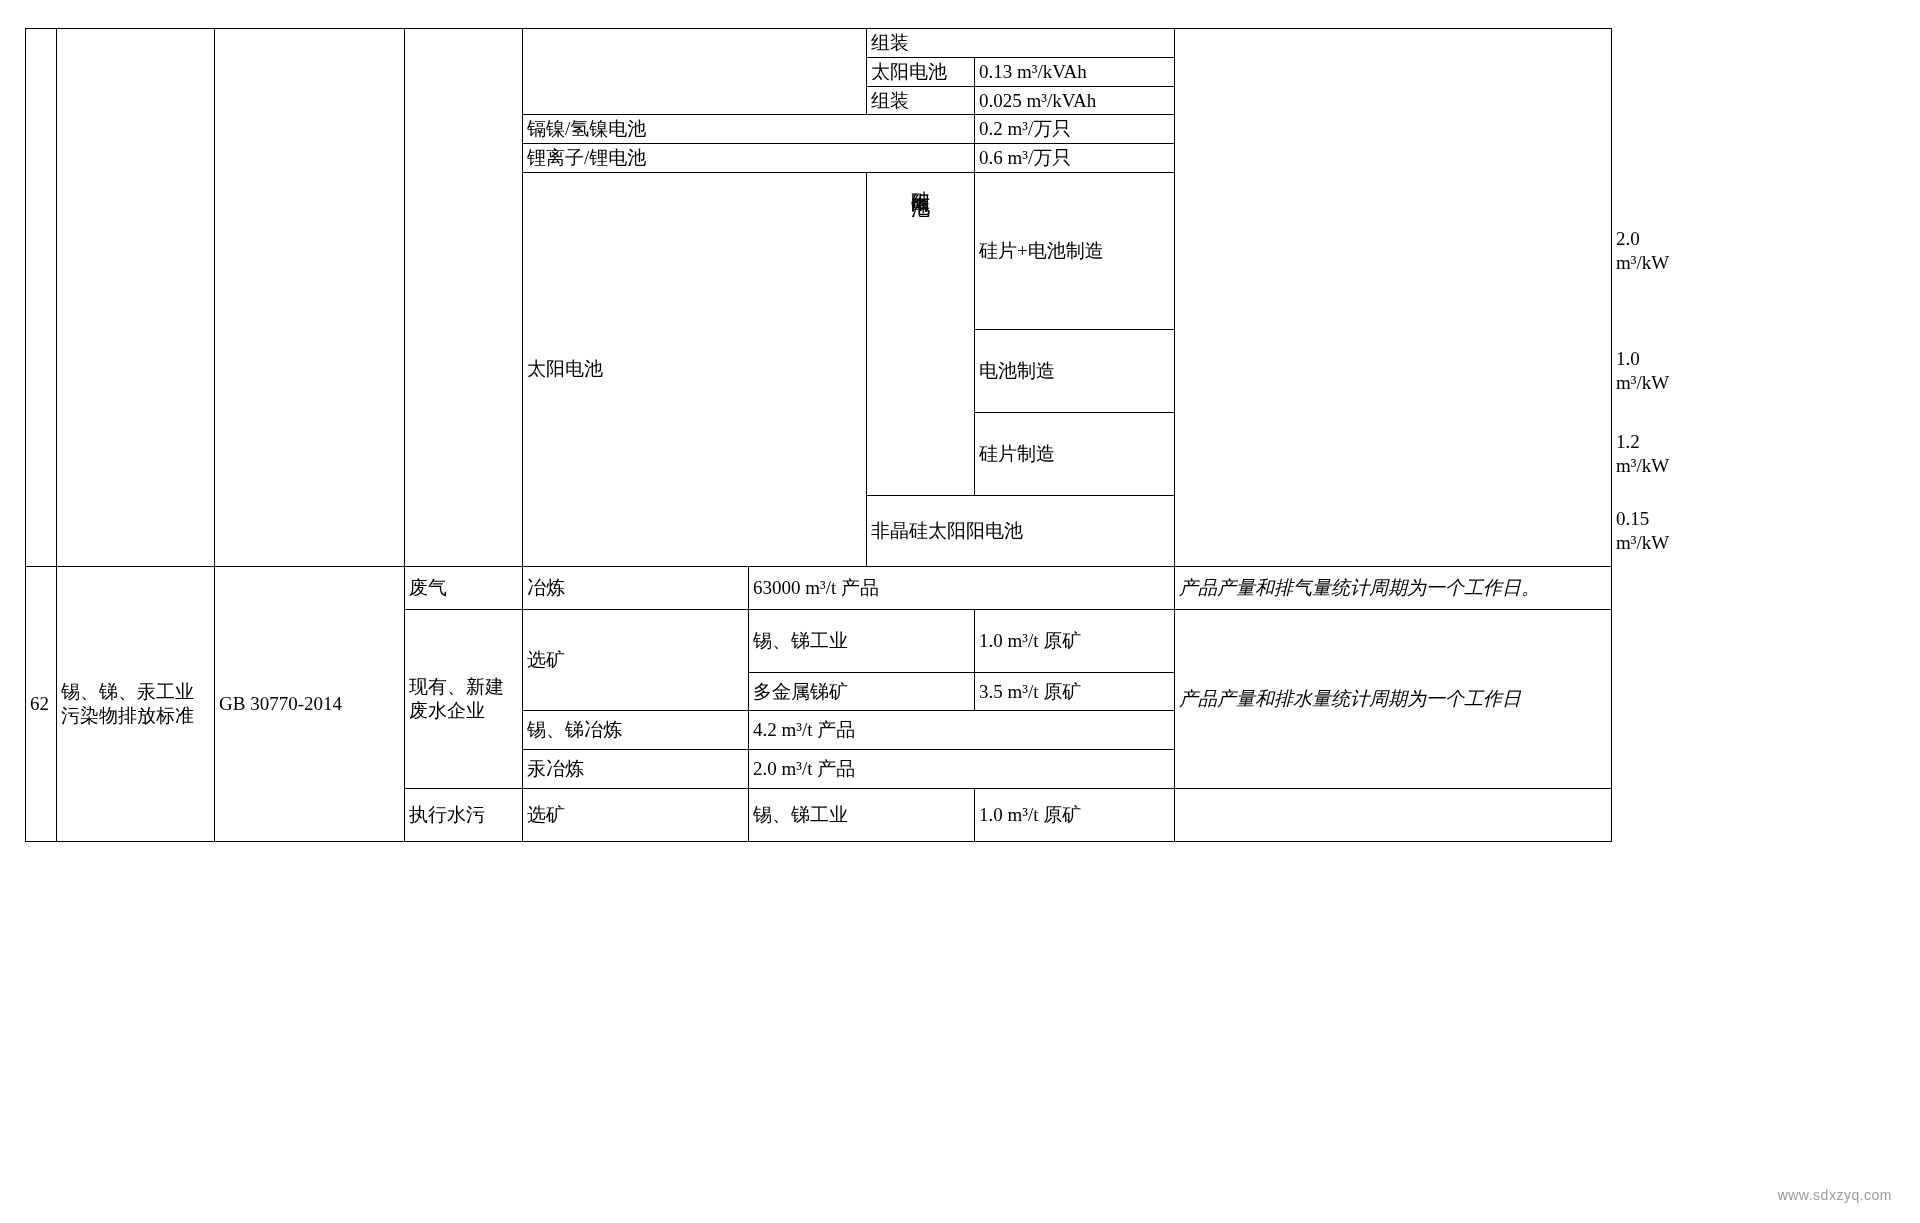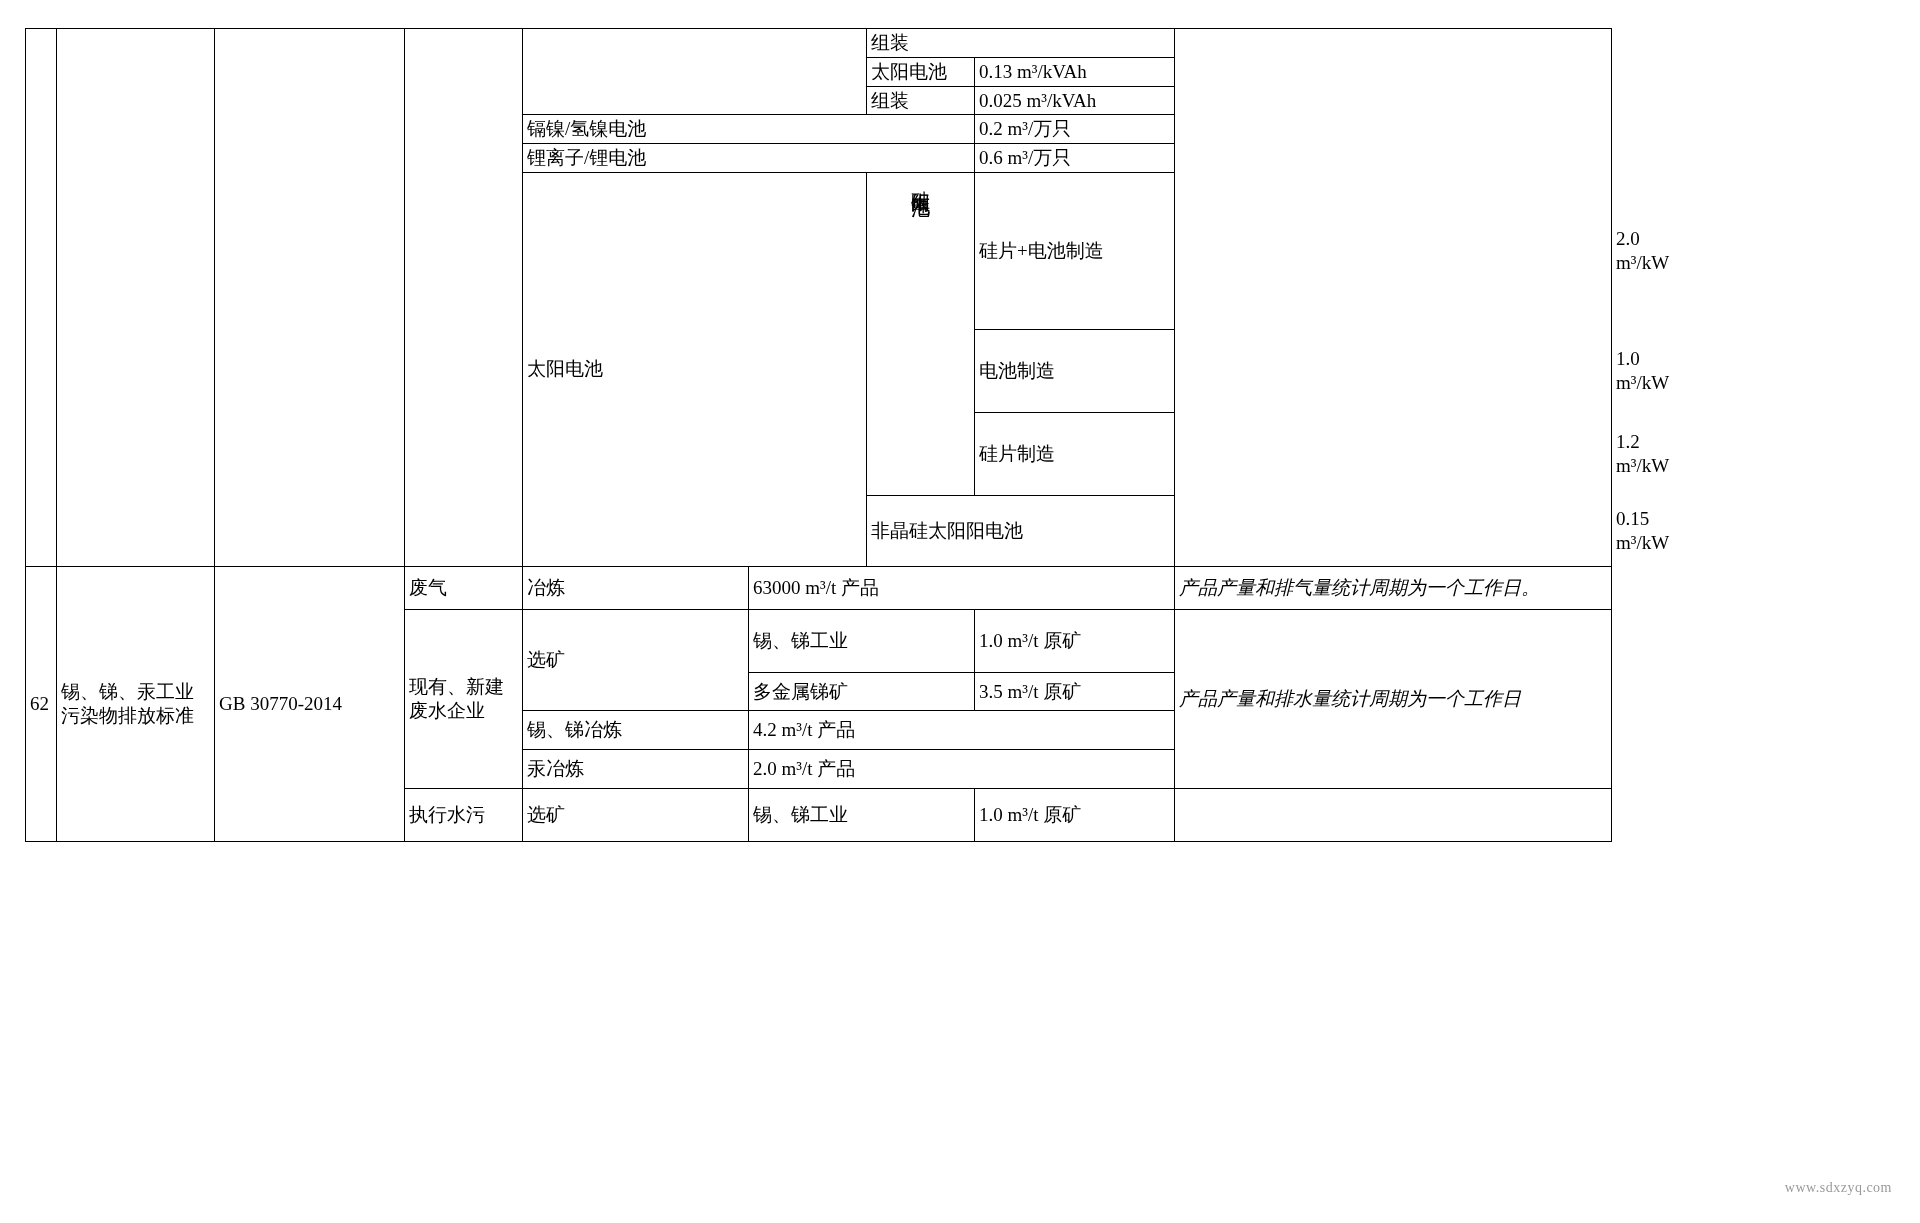--- a/index.html
+++ b/index.html
@@ -49,24 +49,24 @@
     padding-left: 16px;
     font-style: italic;
     font-size: 19px;
     margin-top: 44px;
   }
   td.unit-cell {
   }
   .watermark {
     position: absolute;
     right: 28px;
-    bottom: 27px;
+    bottom: 20px;
     font-size: 14px;
     color: #9a9a9a;
-    font-family: Liberation Serif, serif;
+    font-family: Liberation Sans, sans-serif;
     letter-spacing: 0.5px;
   }
 </style>
 </head>
 <body>
 
 <div class="page">
 
   <table class="doc-table">
     <colgroup>

